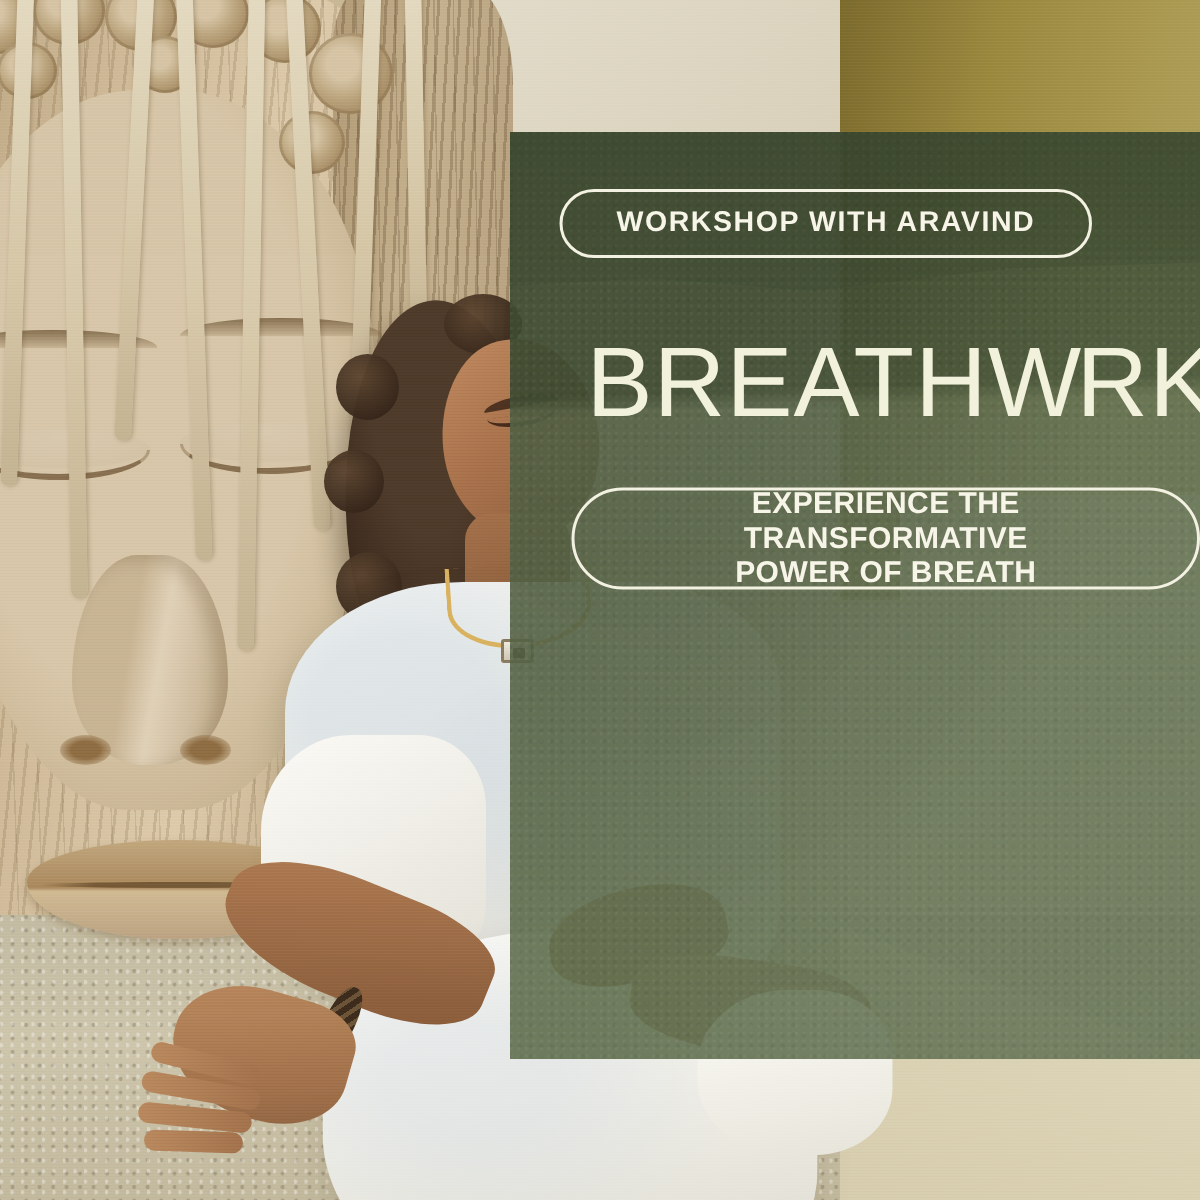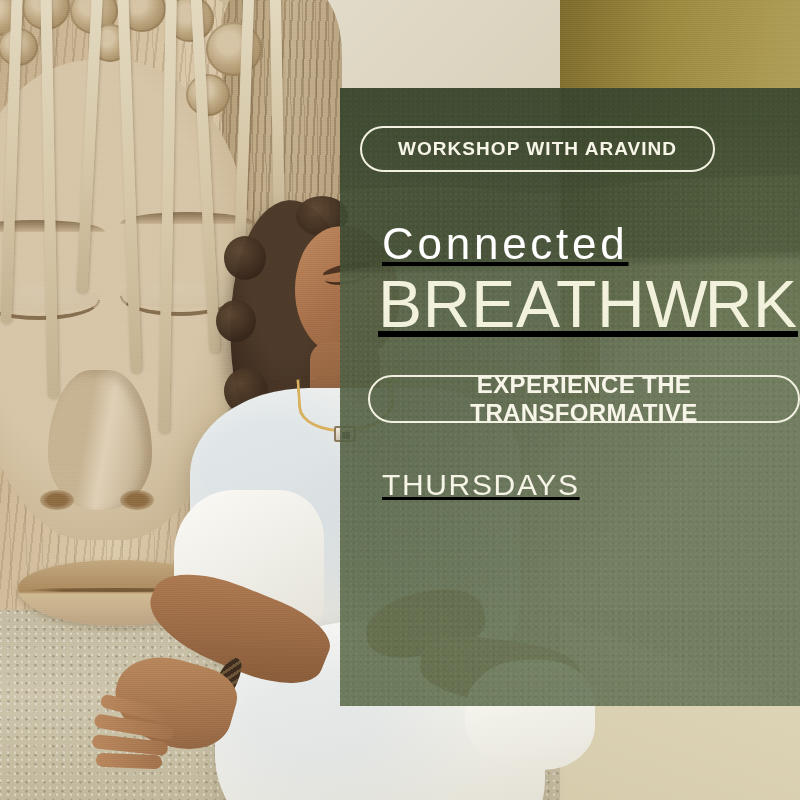--- a/index.html
+++ b/index.html
@@ -273,42 +273,41 @@
   
   .panel-band {
     position:absolute; left:0; top:0; width:100%; height:106px;
     background:linear-gradient(180deg, rgba(52,64,40,.45), rgba(52,64,40,.18));
     clip-path:polygon(0 0,100% 0,100% 82%, 72% 86%, 44% 100%, 20% 92%, 0 97%);
     pointer-events:none;
   }
 
   .panel-inner {
     position:relative; z-index:3;
-    padding:38px 0 0 20px;
+    padding:38px 0 0 33px;
     height:100%;
-    text-decoration:underline;
   }
 
   
   .pill {
     display:inline-flex; align-items:center; justify-content:center;
     border:2px solid #f3f1e2;
     border-radius:999px;
     color:#f7f5e8;
     text-align:center;
     letter-spacing:.055em;
     font-weight:bold;
   }
   .pill-top {
     height:46px; padding:0 36px;
     font-size:19px;
   }
   .pill-bottom {
-    height:48px; padding:0 26px;
-    font-size:24px; line-height:1.15;
+    height:68px; padding:0 26px;
+    font-size:20px; line-height:1.15;
     letter-spacing:.015em;
     margin-top:0;
   }
 
   
   .headline {
     margin:48px 0 0 22px;
     color:#ffffff;
     font-size:44px;
     line-height:1.08;
@@ -471,44 +470,43 @@
   <div class="green-panel">
     <div class="panel-band"></div>
 
     <div class="panel-inner">
 
       <div class="pill pill-top">
         <span>WORKSHOP WITH ARAVIND</span>
       </div>
 
       <div class="headline">
-        <div>Connected</div>
       </div>
 
       <div class="brand">
         <span class="b-part">BREATHW</span>
         <span class="yinyang">
           <span class="half-a"></span>
           <span class="half-b"></span>
           <span class="lobe-dark"></span>
           <span class="lobe-light"></span>
           <span class="dot-light"></span>
           <span class="dot-dark"></span>
         </span>
         <span class="b-part">RK</span>
       </div>
 
       <div style="margin:36px 0 0 8px;">
         <div class="pill pill-bottom">
           <span style="display:block;">
             <span style="display:block;">EXPERIENCE THE TRANSFORMATIVE</span>
+            <span style="display:block;">POWER OF BREATH</span>
           </span>
         </div>
       </div>
 
       <div class="schedule">
-        <div class="sched-line">THURSDAYS</div>
       </div>
 
     </div>
   </div>
 
 </div>
 
 </body></html>

